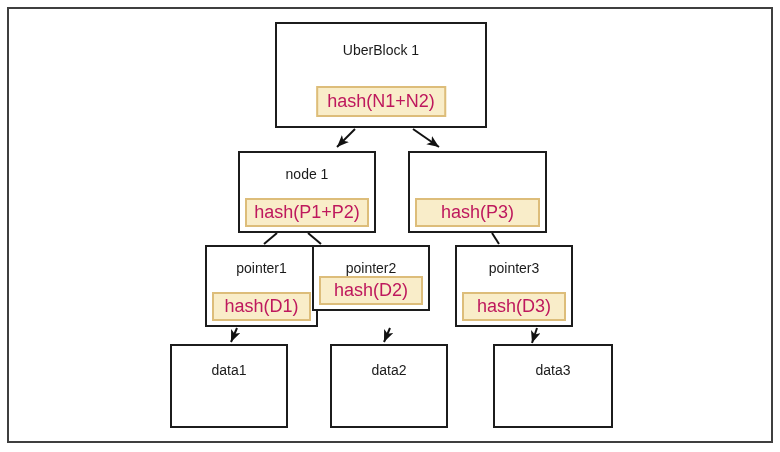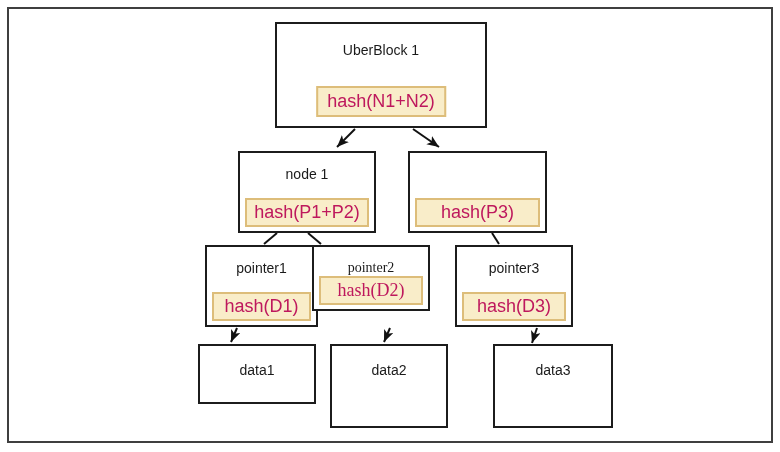--- a/index.html
+++ b/index.html
@@ -55,23 +55,23 @@
     transform: translateX(-50%);
     bottom: 9px;
     padding: 3px 9px;
   }
 
   
   #uberblock { left: 275px; top:  22px; width: 212px; height: 106px; }
   #node1     { left: 238px; top: 151px; width: 138px; height:  82px; }
   #node2     { left: 408px; top: 151px; width: 139px; height:  82px; }
   #pointer1  { left: 185px; top: 245px; width: 113px; height:  82px; margin-left: 20px; }
-  #pointer2  { left: 312px; top: 245px; width: 118px; height:  66px; font-family: Liberation Serif, serif; }
+  #pointer2  { left: 312px; top: 245px; width: 118px; height:  66px; }
   #pointer3  { left: 455px; top: 245px; width: 118px; height:  82px; }
-  #data1     { left: 170px; top: 344px; width: 118px; height:  60px; margin-left: 28px; }
+  #data1     { left: 170px; top: 344px; width: 118px; height:  84px; }
   #data2     { left: 330px; top: 344px; width: 118px; height:  84px; }
   #data3     { left: 493px; top: 344px; width: 120px; height:  84px; }
 
   #uberblock .box-title { top: 18px; }
   #node1 .box-title, #node2 .box-title,
   #pointer1 .box-title, #pointer2 .box-title, #pointer3 .box-title { top: 13px; }
   #data1 .box-title, #data2 .box-title, #data3 .box-title { top: 16px; }
 
   .edges-svg {
     position: absolute;

